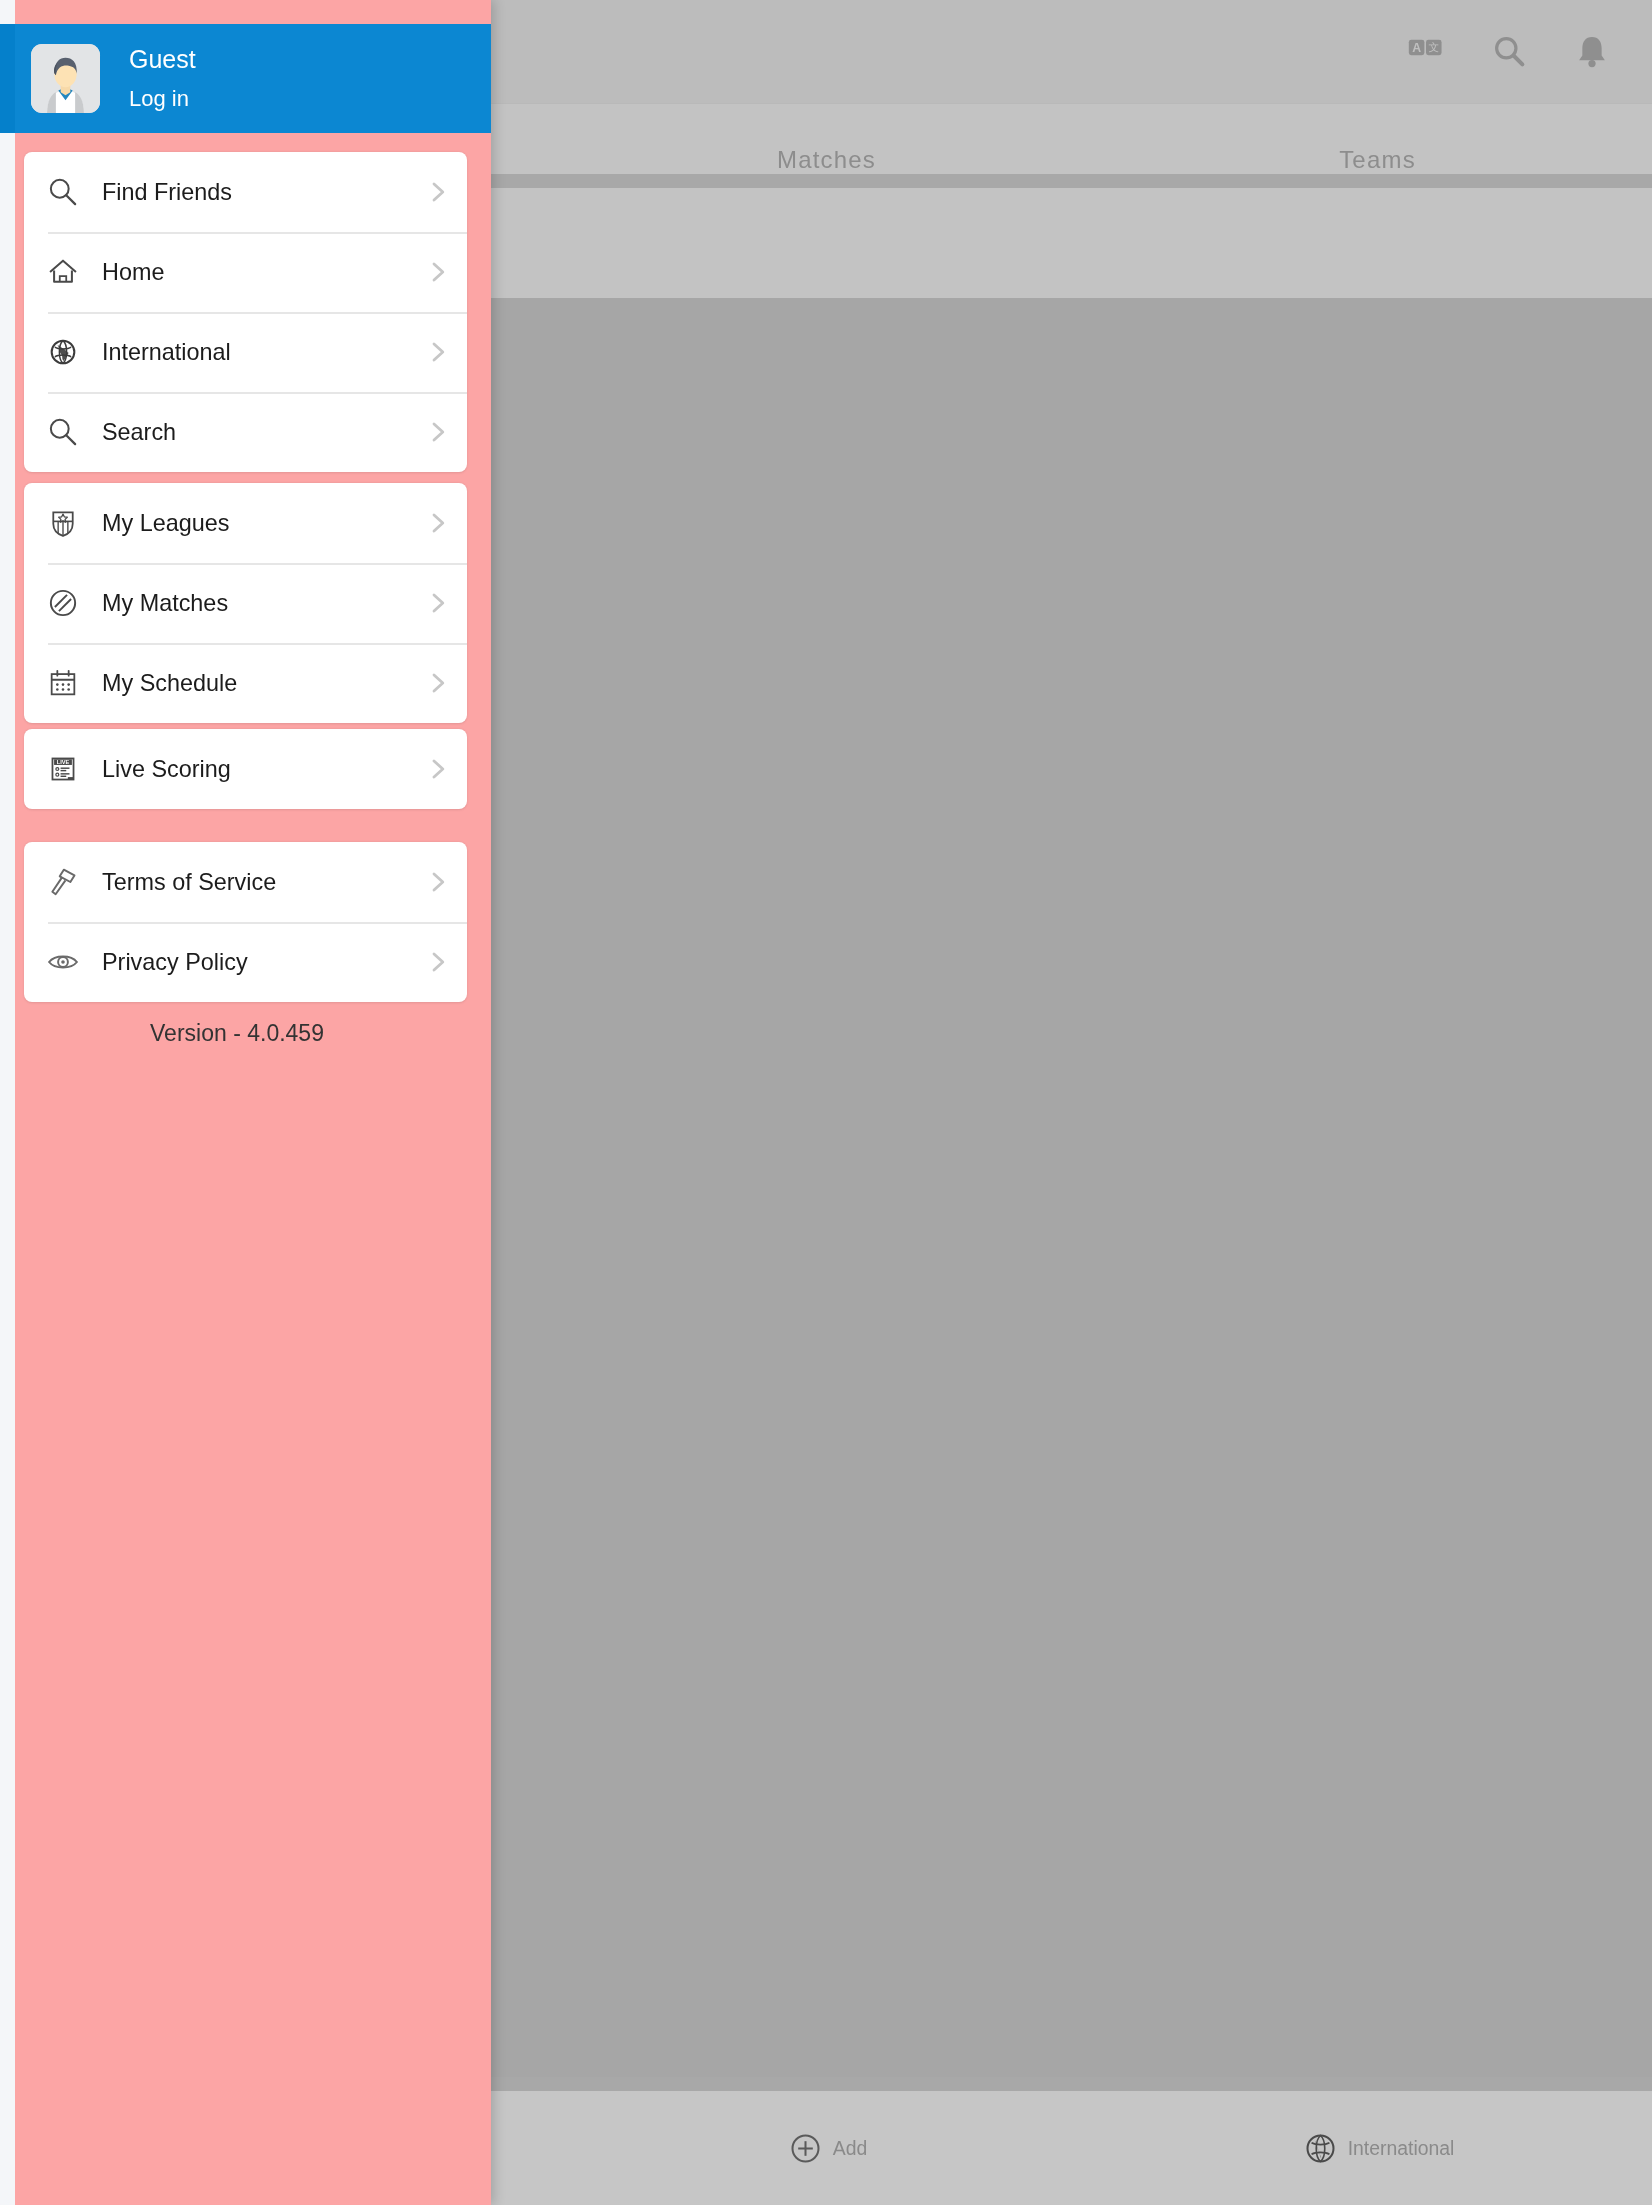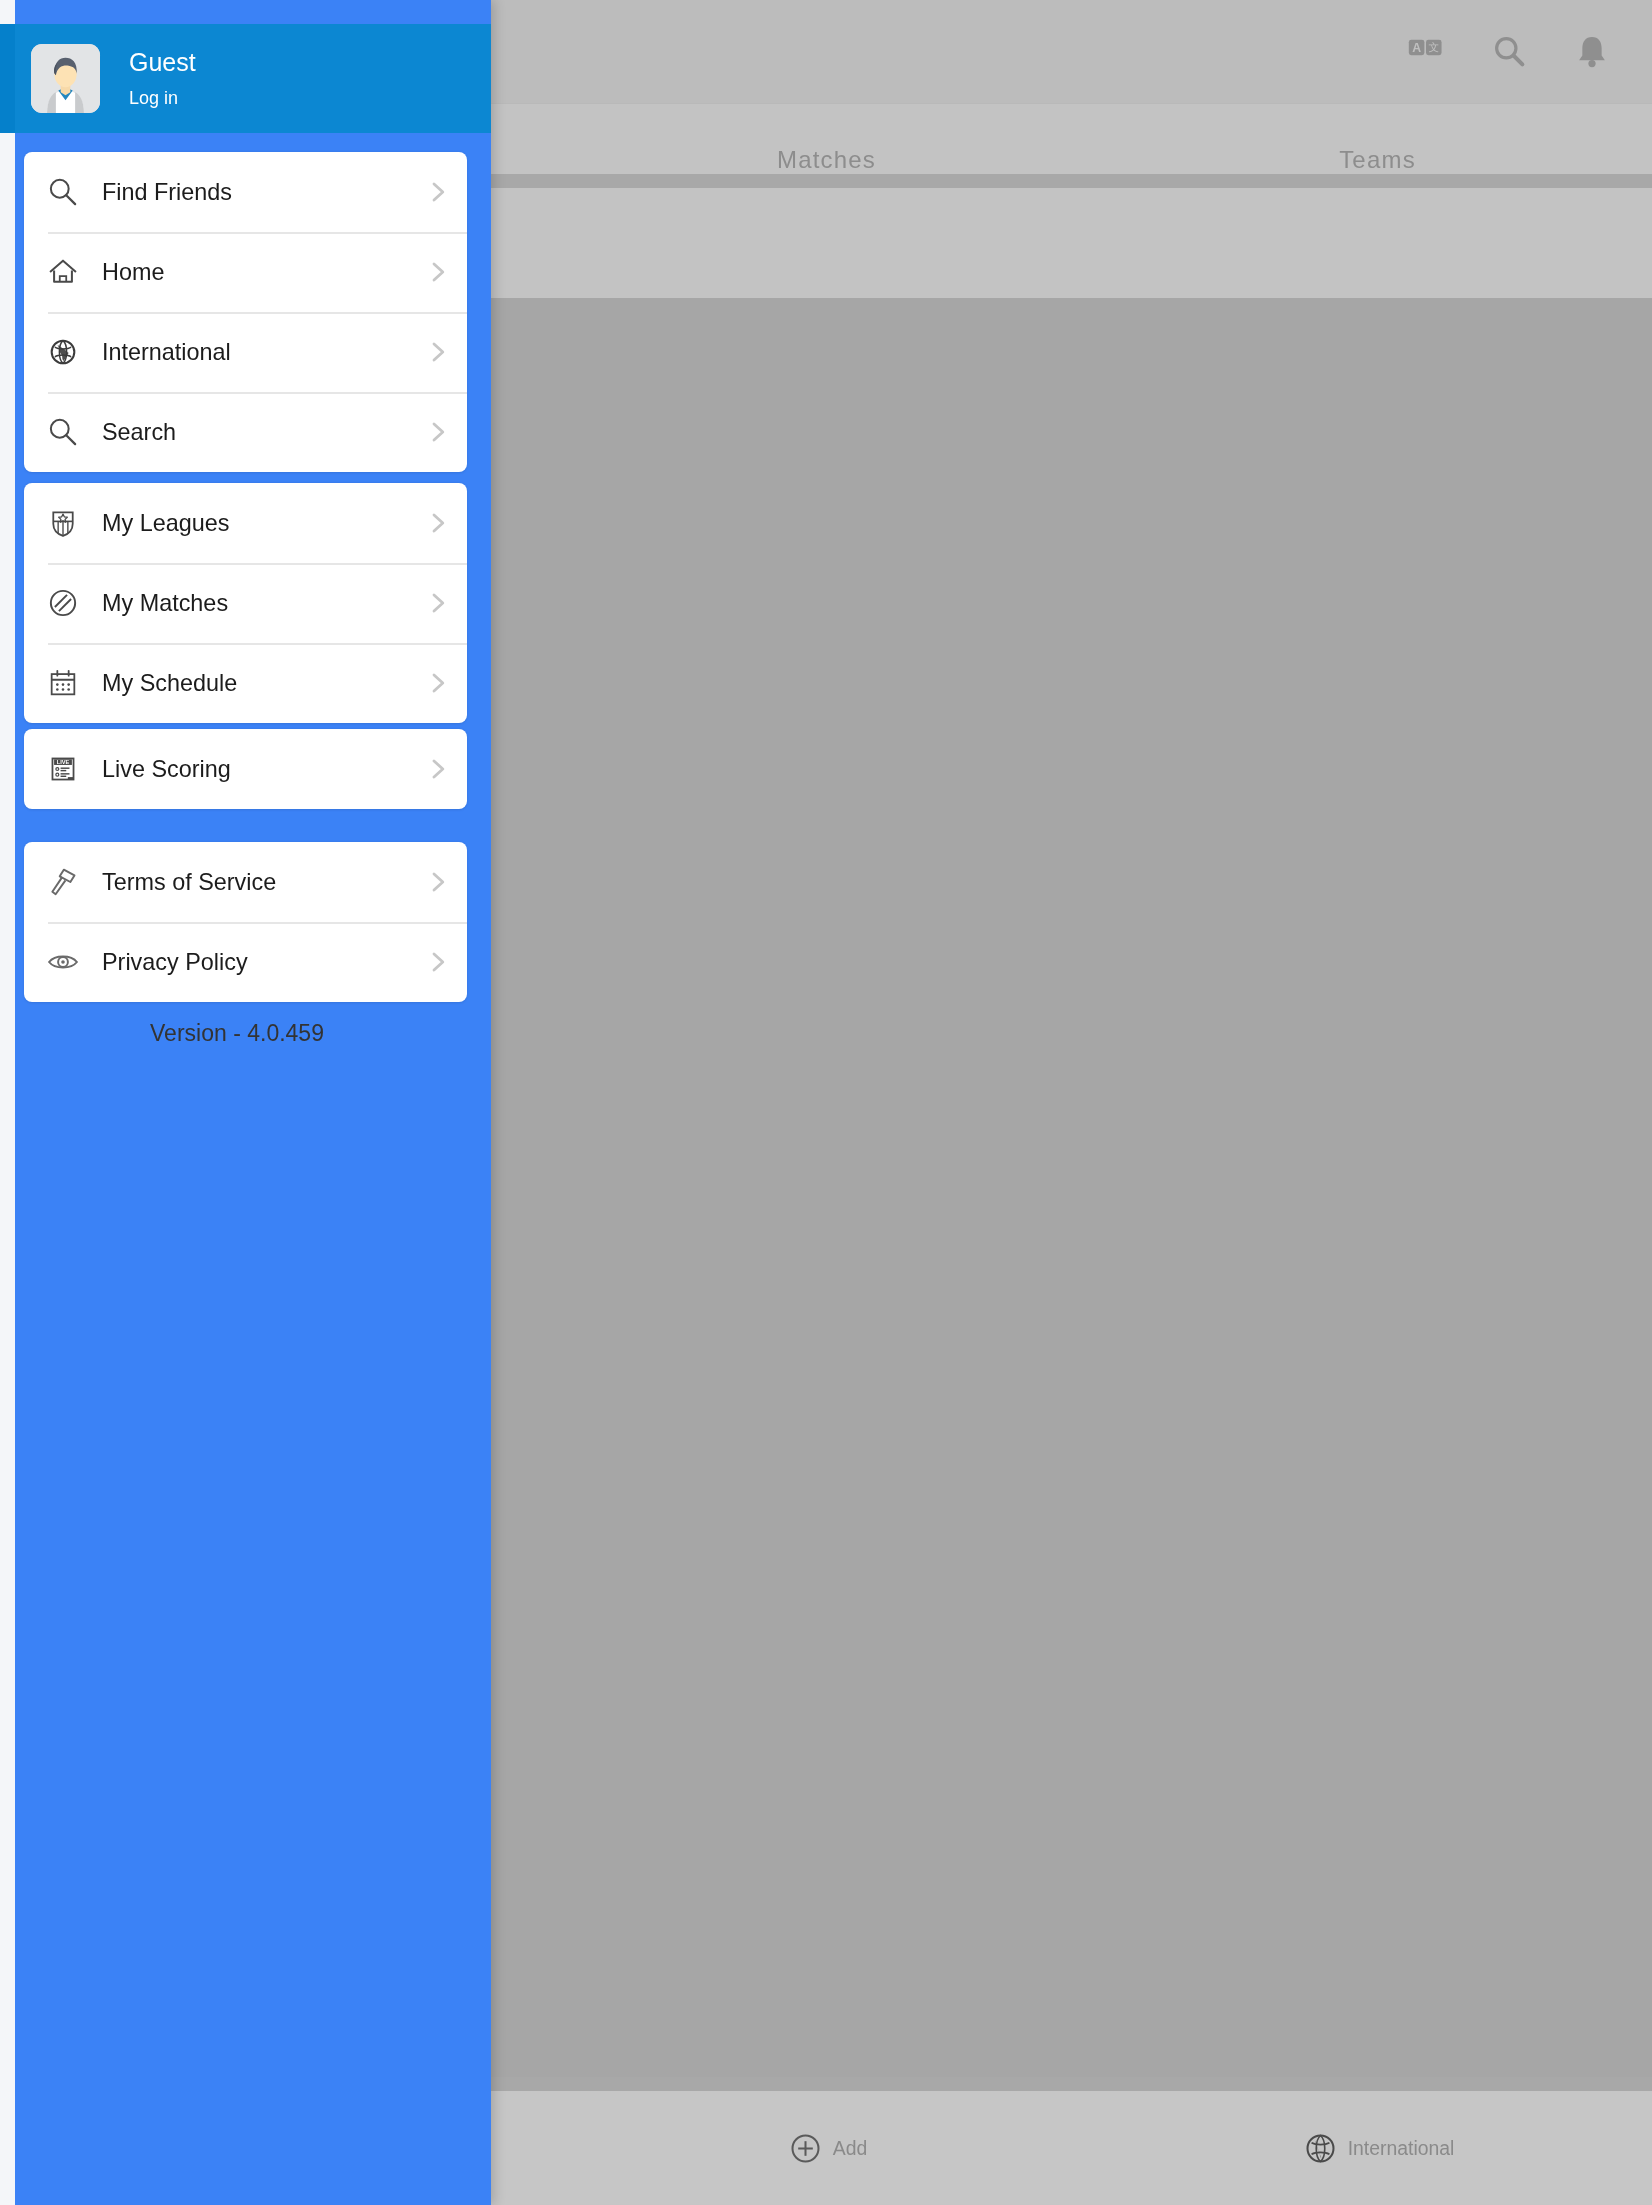--- a/index.html
+++ b/index.html
@@ -88,21 +88,21 @@
   .scrim {
     position: absolute; top: 0; left: 491px; right: 0; bottom: 0;
     background: rgba(255,255,255,0.0);
     pointer-events: none;
   }
 
   
   .drawer {
     position: absolute; top: 0; left: 0;
     width: 491px; height: 2205px;
-    background: #3b82f6;
+    background: #fca5a5;
     box-shadow: 3.2px 0 11.3px rgba(0,0,0,0.18);
     overflow: hidden;
   }
   .drawer-edge {
     position: absolute; top: 0; left: 0;
     width: 14.5px; height: 2205px;
     background: #f4f6f9;
   }
 
   
@@ -125,21 +125,21 @@
     background: #e2e4e6;
     overflow: hidden;
     flex: none;
   }
   .profile-text {
     margin-left: 29px;
     display: flex; flex-direction: column; justify-content: center;
     gap: 11.3px;
   }
   .profile-name { color: #ffffff; font-size: 25px; }
-  .profile-login { color: #ffffff; font-size: 18px; }
+  .profile-login { color: #ffffff; font-size: 22px; }
 
   
   .group {
     position: absolute; left: 24px;
     width: 443px;
     background: #ffffff;
     border-radius: 8px;
     box-shadow: 0 0.8px 2.4px rgba(0,0,0,0.10);
     overflow: hidden;
   }

